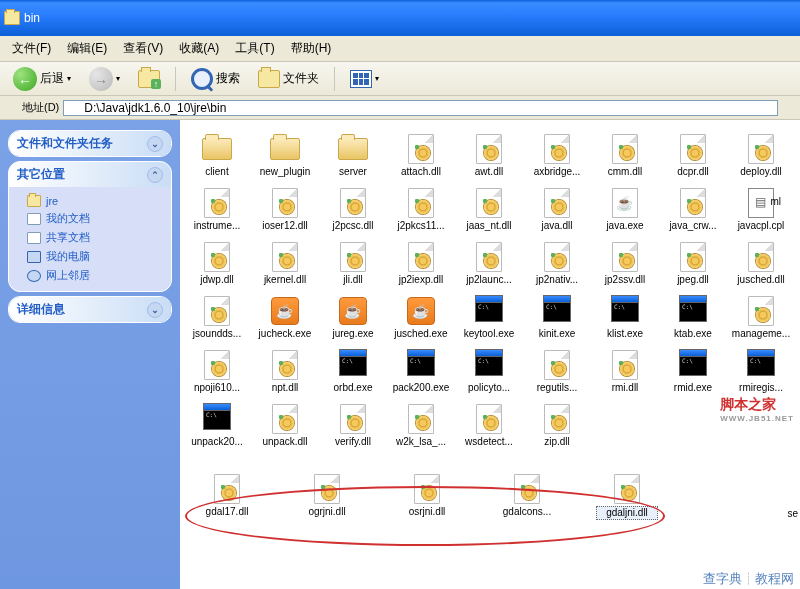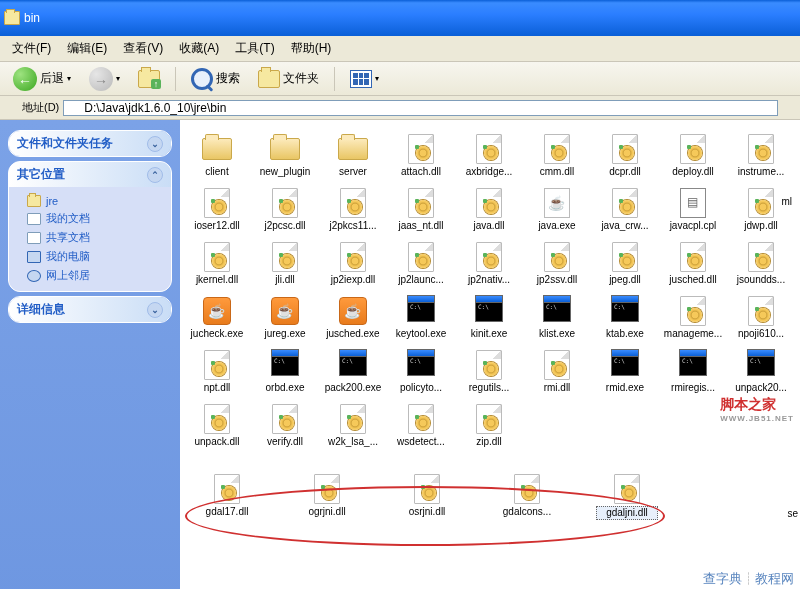--- a/index.html
+++ b/index.html
@@ -208,20 +208,28 @@
             </div>
           </div>
           <div class="label">attach.dll</div>
         </div>
         <div class="item">
           <div class="icon">
             <div class="ic-dll">
               <div class="gear"></div>
             </div>
           </div>
+          <div class="label">awt.dll</div>
+        </div>
+        <div class="item">
+          <div class="icon">
+            <div class="ic-dll">
+              <div class="gear"></div>
+            </div>
+          </div>
           <div class="label">axbridge...</div>
         </div>
         <div class="item">
           <div class="icon">
             <div class="ic-dll">
               <div class="gear"></div>
             </div>
           </div>
           <div class="label">cmm.dll</div>
         </div>
@@ -541,21 +549,21 @@
         </div>
         <div class="item">
           <div class="icon">
             <div class="ic-dll">
               <div class="gear"></div>
             </div>
           </div>
           <div class="label">zip.dll</div>
         </div>
       </div>
-    <div style="position:absolute; right:8px; top:76px; font-size:10px">ml</div>
+    <div style="position:absolute; right:19px; top:76px; font-size:10px">ml</div>
     <div style="position:absolute; right:2px; top:388px; font-size:10px">se</div>
     <div class="grid" id="circled-grid" style="margin-top:22px; padding-left:10px; gap:6px 34px;">
         <div class="item">
           <div class="icon">
             <div class="ic-dll">
               <div class="gear"></div>
             </div>
           </div>
           <div class="label">gdal17.dll</div>
         </div>

